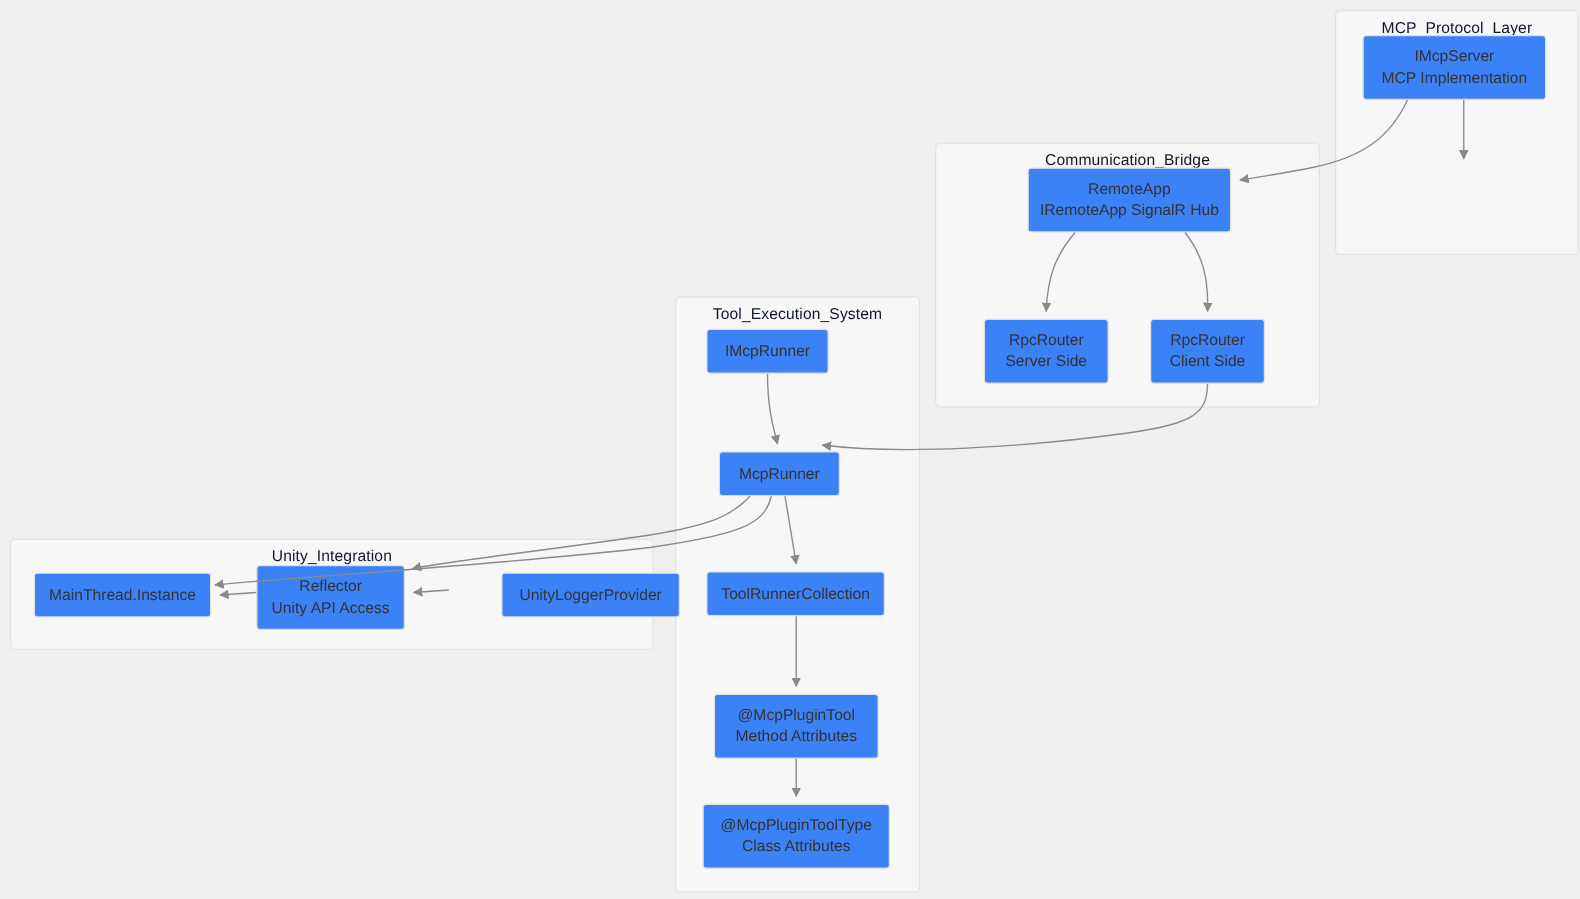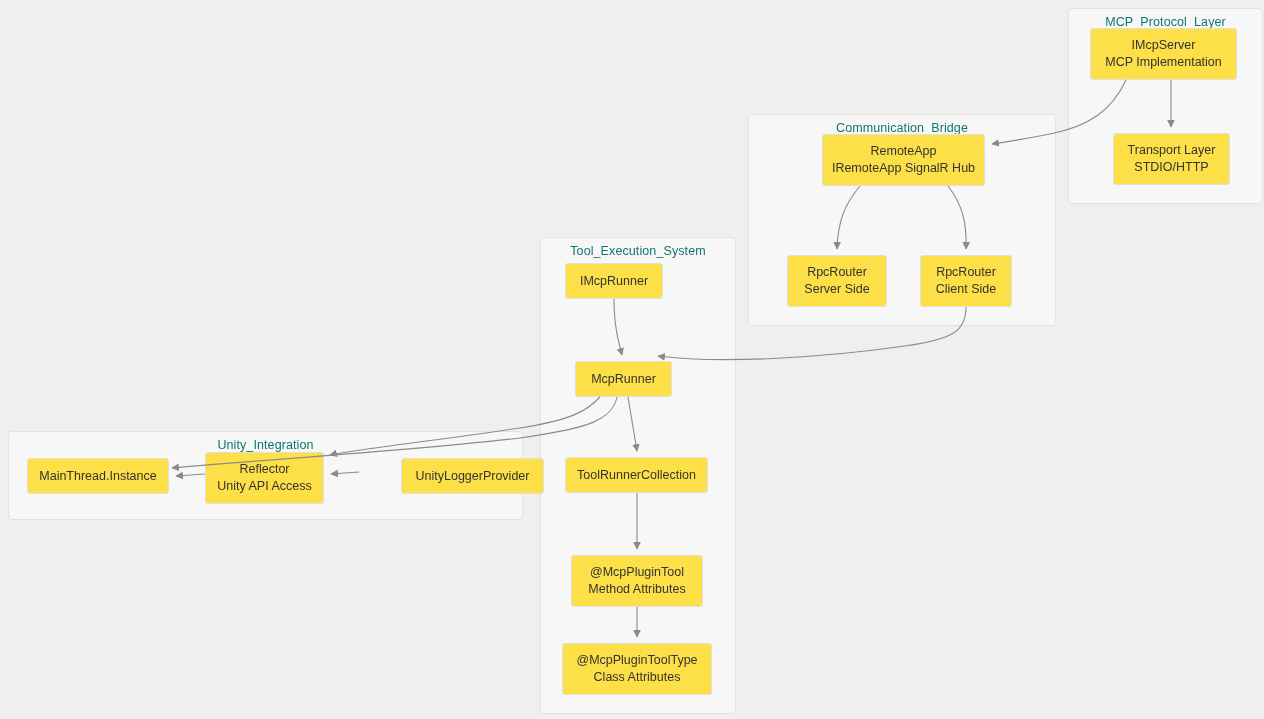--- a/index.html
+++ b/index.html
@@ -36,27 +36,27 @@
     border-radius: 4px;
     z-index: 1;
   }
   .cluster-label {
     position: absolute;
     top: 6px;
     left: 0;
     width: 100%;
     text-align: center;
     font-size: 12.5px;
-    color: #0f766e;
+    color: #0f172a;
     letter-spacing: 0.1px;
     white-space: nowrap;
   }
   .node {
     position: absolute;
-    background: #fde047;
+    background: #3b82f6;
     border: 1px solid #e1dfde;
     border-radius: 3px;
     display: flex;
     flex-direction: column;
     align-items: center;
     justify-content: center;
     z-index: 3;
     box-sizing: border-box;
   }
   .node .l1 {
@@ -127,24 +127,20 @@
 
       <path d="M 359 472 L 331 474" marker-end="url(#arrow)"></path>
     </g>
   </svg>
 
   <div class="node" style="left:1090px; top:28px; width:147px; height:52px;">
     <span class="l1">IMcpServer</span>
     <span class="l2">MCP Implementation</span>
   </div>
 
-  <div class="node" style="left:1113px; top:133px; width:117px; height:52px;">
-    <span class="l1">Transport Layer</span>
-    <span class="l2">STDIO/HTTP</span>
-  </div>
 
   <div class="node" style="left:822px; top:134px; width:163px; height:52px;">
     <span class="l1">RemoteApp</span>
     <span class="l2">IRemoteApp SignalR Hub</span>
   </div>
 
   <div class="node" style="left:787px; top:255px; width:100px; height:52px;">
     <span class="l1">RpcRouter</span>
     <span class="l2">Server Side</span>
   </div>

